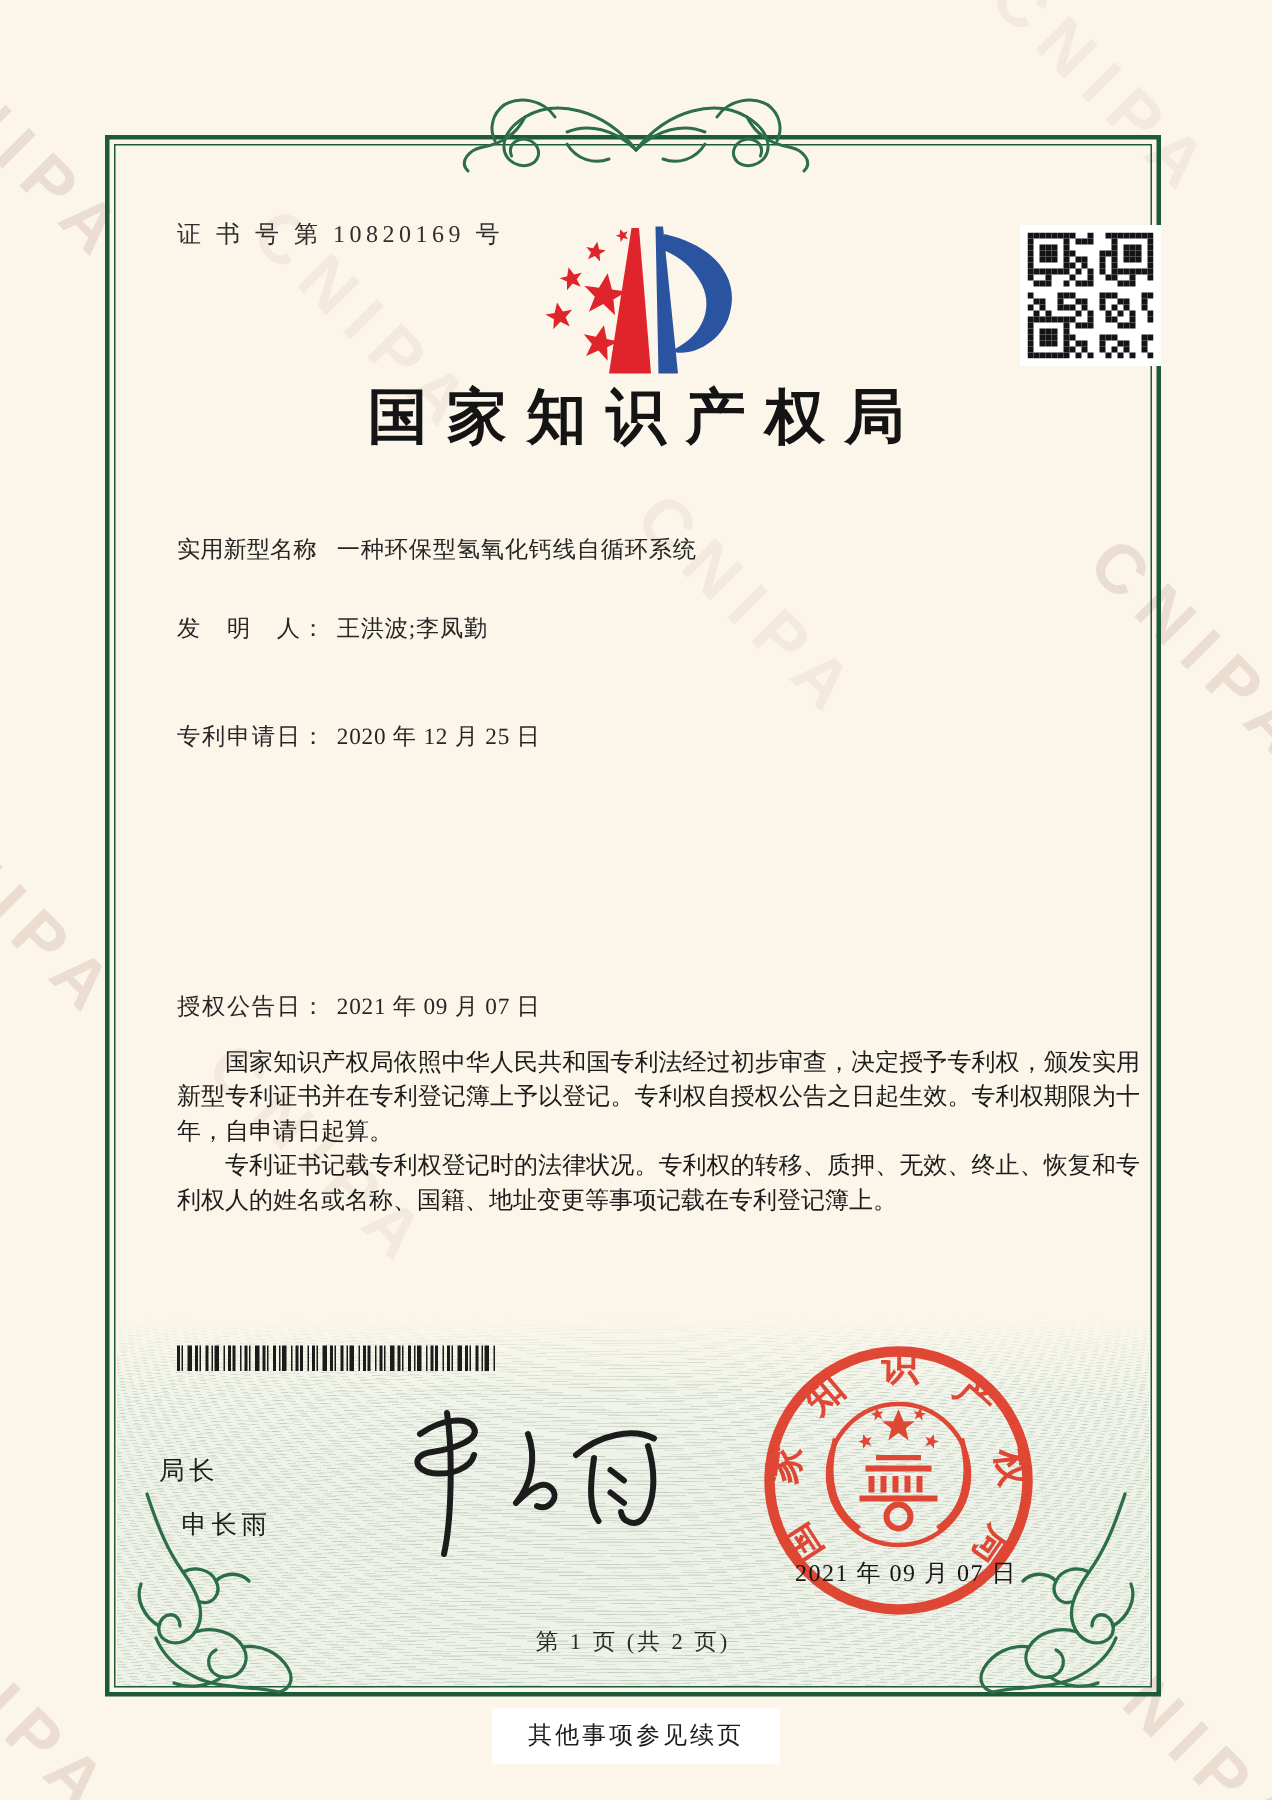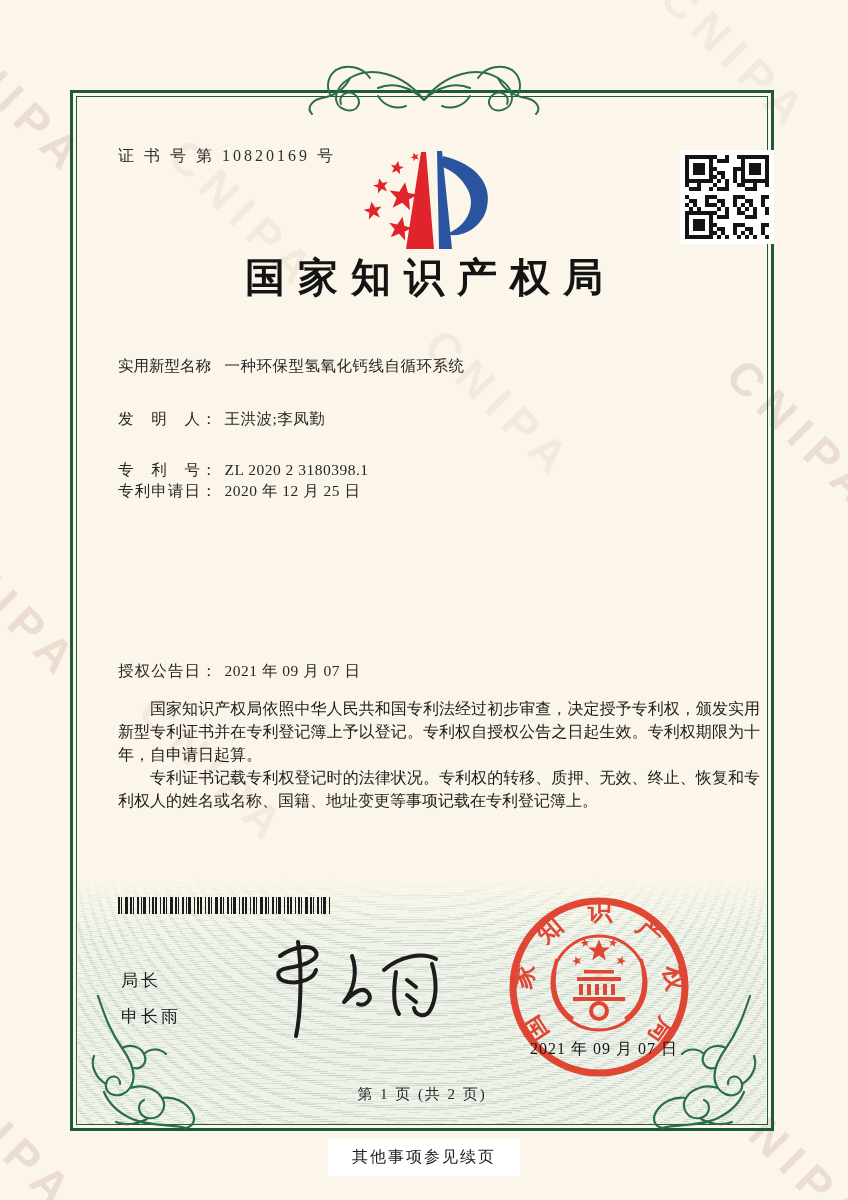--- a/index.html
+++ b/index.html
@@ -51,21 +51,21 @@
   .grant-group{position:absolute;left:455px;top:0;white-space:nowrap;}
   
   .body-text{
     position:absolute;left:118px;top:697px;width:642px;z-index:4;
     font-size:16px;line-height:23px;text-align:justify;color:#1c1c1c;
   }
   .body-text p{margin:0;text-indent:2em;}
   
   .barcode{position:absolute;left:118px;top:897px;height:17px;display:flex;z-index:4;}
   .barcode b{display:block;height:100%;background:#1b1b1b;}
-  .officer-title{position:absolute;left:121px;top:969px;font-size:17px;letter-spacing:3px;z-index:4;color:#202020;}
+  .officer-title{position:absolute;left:106px;top:969px;font-size:17px;letter-spacing:3px;z-index:4;color:#202020;}
   .officer-name{position:absolute;left:121px;top:1005px;font-size:17px;letter-spacing:3px;z-index:4;color:#202020;}
   .signature{position:absolute;left:236px;top:928px;z-index:5;}
   .seal{position:absolute;left:505px;top:893px;z-index:5;opacity:.93;}
   .seal-date{position:absolute;left:530px;top:1039px;font-size:16px;letter-spacing:1px;color:#161616;z-index:6;white-space:nowrap;}
   .footer-page{position:absolute;left:70px;top:1085px;width:704px;text-align:center;font-size:15px;letter-spacing:2px;color:#2a2a2a;z-index:4;}
   .bottom-note{
     position:absolute;left:50%;transform:translateX(-50%);top:1139px;z-index:4;
     background:#ffffff;padding:8px 24px;font-size:16px;letter-spacing:2px;color:#1e1e1e;white-space:nowrap;
   }
   .ornament{position:absolute;z-index:3;pointer-events:none;}
@@ -366,23 +366,20 @@
   </div>
 
   <div class="title">国家知识产权局</div>
 
   <div class="row" style="top:356px;">
     <span class="lab">实用新型名称</span><span class="colon">：</span><span class="val">一种环保型氢氧化钙线自循环系统</span>
   </div>
   <div class="row" style="top:409px;">
     <span class="lab">发明人</span><span class="colon">：</span><span class="val">王洪波;李凤勤</span>
   </div>
-  <div class="row" style="top:460px;">
-    <span class="lab">专利号</span><span class="colon">：</span><span class="val">ZL 2020 2 3180398.1</span>
-  </div>
   <div class="row" style="top:481px;">
     <span class="lab">专利申请日</span><span class="colon">：</span><span class="val">2020 年 12 月 25 日</span>
   </div>
   <div class="row" style="top:661px;width:642px;">
     <span class="lab">授权公告日</span><span class="colon">：</span><span class="val">2021 年 09 月 07 日</span>
   </div>
 
   <div class="body-text">
     <p>国家知识产权局依照中华人民共和国专利法经过初步审查，决定授予专利权，颁发实用新型专利证书并在专利登记簿上予以登记。专利权自授权公告之日起生效。专利权期限为十年，自申请日起算。</p>
     <p>专利证书记载专利权登记时的法律状况。专利权的转移、质押、无效、终止、恢复和专利权人的姓名或名称、国籍、地址变更等事项记载在专利登记簿上。</p>

